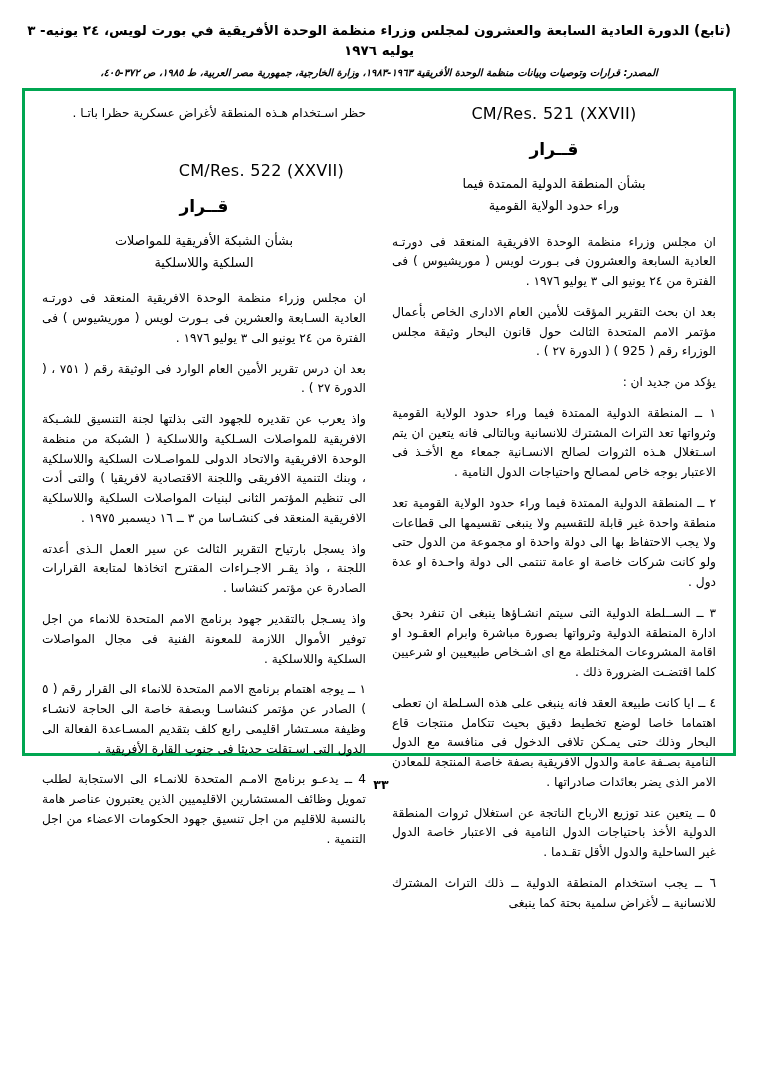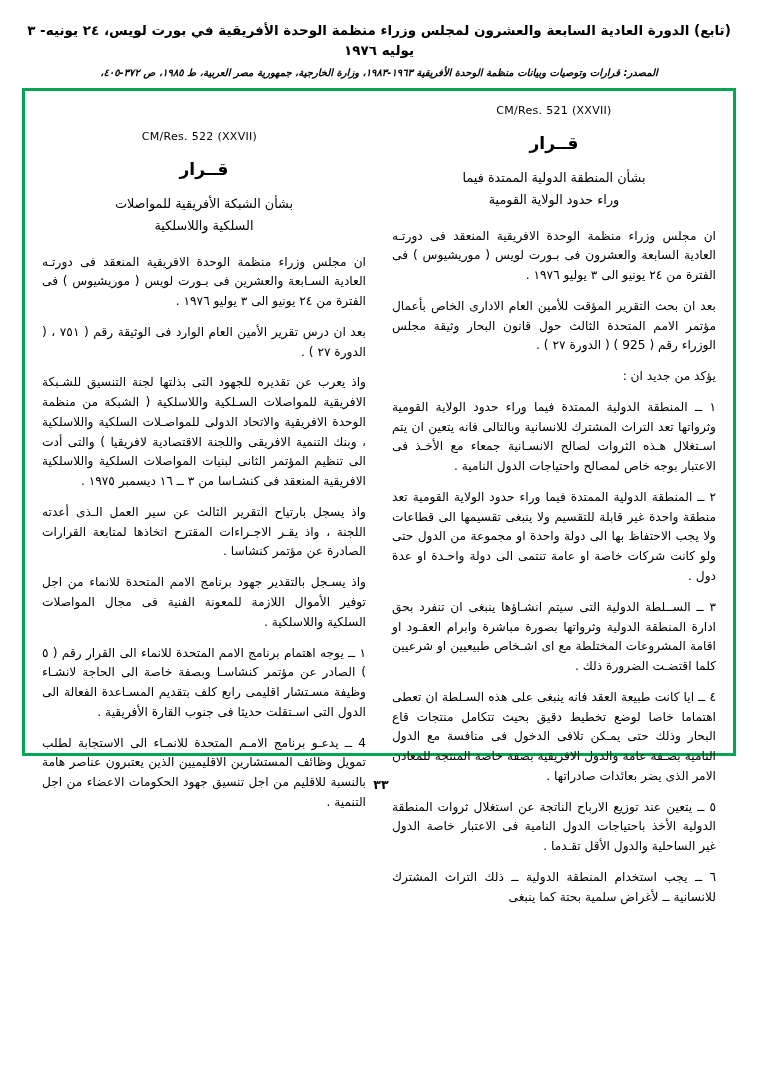--- a/index.html
+++ b/index.html
@@ -79,31 +79,31 @@
   p.para {
     font-size: 12.2px;
     line-height: 1.62;
     text-align: justify;
     text-justify: inter-word;
     margin: 0 0 11px 0;
     direction: rtl;
   }
 
   .res-code {
-    font-size: 11px;
+    font-size: 16px;
     text-align: center;
     direction: ltr;
     margin: 0 0 16px 0;
     letter-spacing: 0.3px;
   }
 
   .res-code.right-aligned {
-    text-align: center;
+    text-align: right;
     direction: ltr;
-    margin-right: 9px;
+    margin-right: 22px;
   }
 
   .heading-qarar {
     font-size: 17px;
     font-weight: bold;
     text-align: center;
     margin: 0 0 14px 0;
     letter-spacing: 2px;
   }
 
@@ -152,20 +152,21 @@
       <p class="para">يؤكد من جديد ان :</p>
       <p class="para">١ ــ المنطقة الدولية الممتدة فيما وراء حدود الولاية القومية وثرواتها تعد التراث المشترك للانسانية وبالتالى فانه يتعين ان يتم اسـتغلال هـذه الثروات لصالح الانسـانية جمعاء مع الأخـذ فى الاعتبار بوجه خاص لمصالح واحتياجات الدول النامية .</p>
       <p class="para">٢ ــ المنطقة الدولية الممتدة فيما وراء حدود الولاية القومية تعد منطقة واحدة غير قابلة للتقسيم ولا ينبغى تقسيمها الى قطاعات ولا يجب الاحتفاظ بها الى دولة واحدة او مجموعة من الدول حتى ولو كانت شركات خاصة او عامة تنتمى الى دولة واحـدة او عدة دول .</p>
       <p class="para">٣ ــ الســلطة الدولية التى سيتم انشـاؤها ينبغى ان تنفرد بحق ادارة المنطقة الدولية وثرواتها بصورة مباشرة وابرام العقـود او اقامة المشروعات المختلطة مع اى اشـخاص طبيعيين او شرعيين كلما اقتضـت الضرورة ذلك .</p>
       <p class="para">٤ ــ ايا كانت طبيعة العقد فانه ينبغى على هذه السـلطة ان تعطى اهتماما خاصا لوضع تخطيط دقيق بحيث تتكامل منتجات قاع البحار وذلك حتى يمـكن تلافى الدخول فى منافسة مع الدول النامية بصـفة عامة والدول الافريقية بصفة خاصة المنتجة للمعادن الامر الذى يضر بعائدات صادراتها .</p>
       <p class="para">٥ ــ يتعين عند توزيع الارباح الناتجة عن استغلال ثروات المنطقة الدولية الأخذ باحتياجات الدول النامية فى الاعتبار خاصة الدول غير الساحلية والدول الأقل تقـدما .</p>
       <p class="para">٦ ــ يجب استخدام المنطقة الدولية ــ ذلك التراث المشترك للانسانية ــ لأغراض سلمية بحتة كما ينبغى</p>
     </div>
 
     <div class="col col-left">
+      <p class="para">حظر اسـتخدام هـذه المنطقة لأغراض عسكرية حظرا باتـا .</p>
       <div class="gap-lg"></div>
       <div class="res-code right-aligned">CM/Res. 522 (XXVII)</div>
       <div class="heading-qarar">قــرار</div>
       <div class="heading-sub">
         <div>بشأن الشبكة الأفريقية للمواصلات</div>
         <div>السلكية واللاسلكية</div>
       </div>
       <p class="para">ان مجلس وزراء منظمة الوحدة الافريقية المنعقد فى دورتـه العادية السـابعة والعشرين فى بـورت لويس ( موريشيوس ) فى الفترة من ٢٤ يونيو الى ٣ يوليو ١٩٧٦ .</p>
       <p class="para">بعد ان درس تقرير الأمين العام الوارد فى الوثيقة رقم ( ٧٥١ ، ( الدورة ٢٧ ) .</p>
       <p class="para">واذ يعرب عن تقديره للجهود التى بذلتها لجنة التنسيق للشـبكة الافريقية للمواصلات السـلكية واللاسلكية ( الشبكة من منظمة الوحدة الافريقية والاتحاد الدولى للمواصـلات السلكية واللاسلكية ، وبنك التنمية الافريقى واللجنة الاقتصادية لافريقيا ) والتى أدت الى تنظيم المؤتمر الثانى لبنيات المواصلات السلكية واللاسلكية الافريقية المنعقد فى كنشـاسا من ٣ ــ ١٦ ديسمبر ١٩٧٥ .</p>

